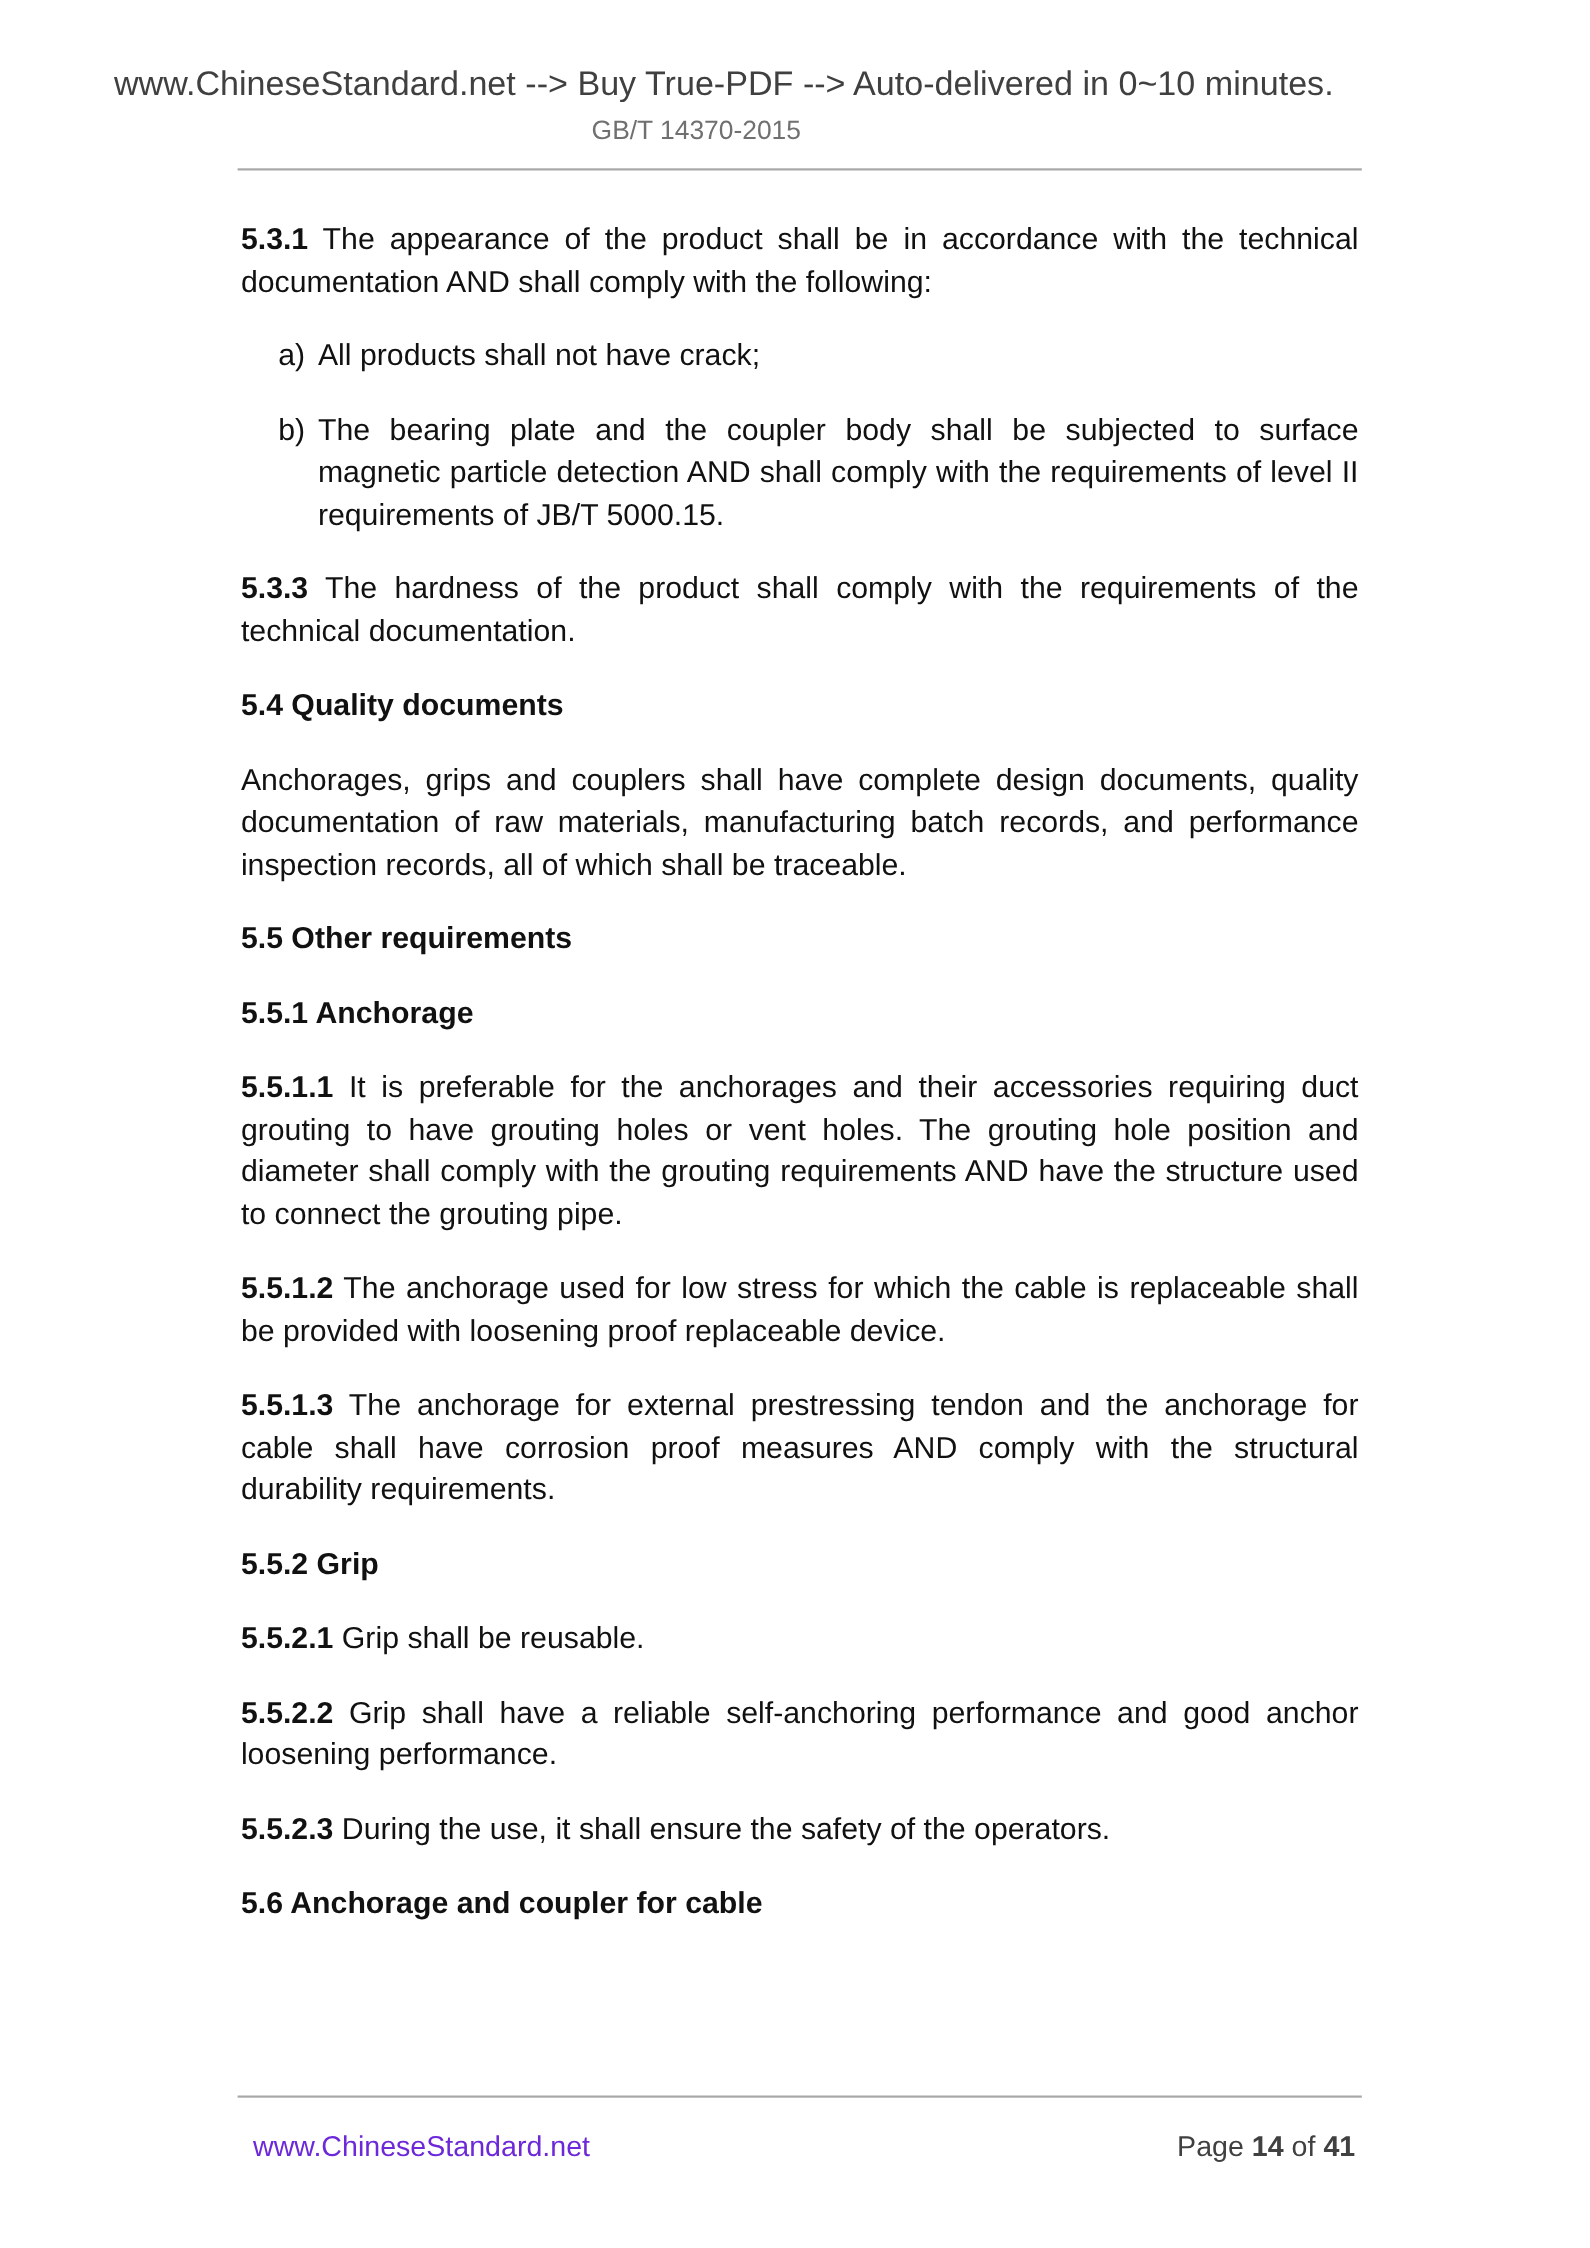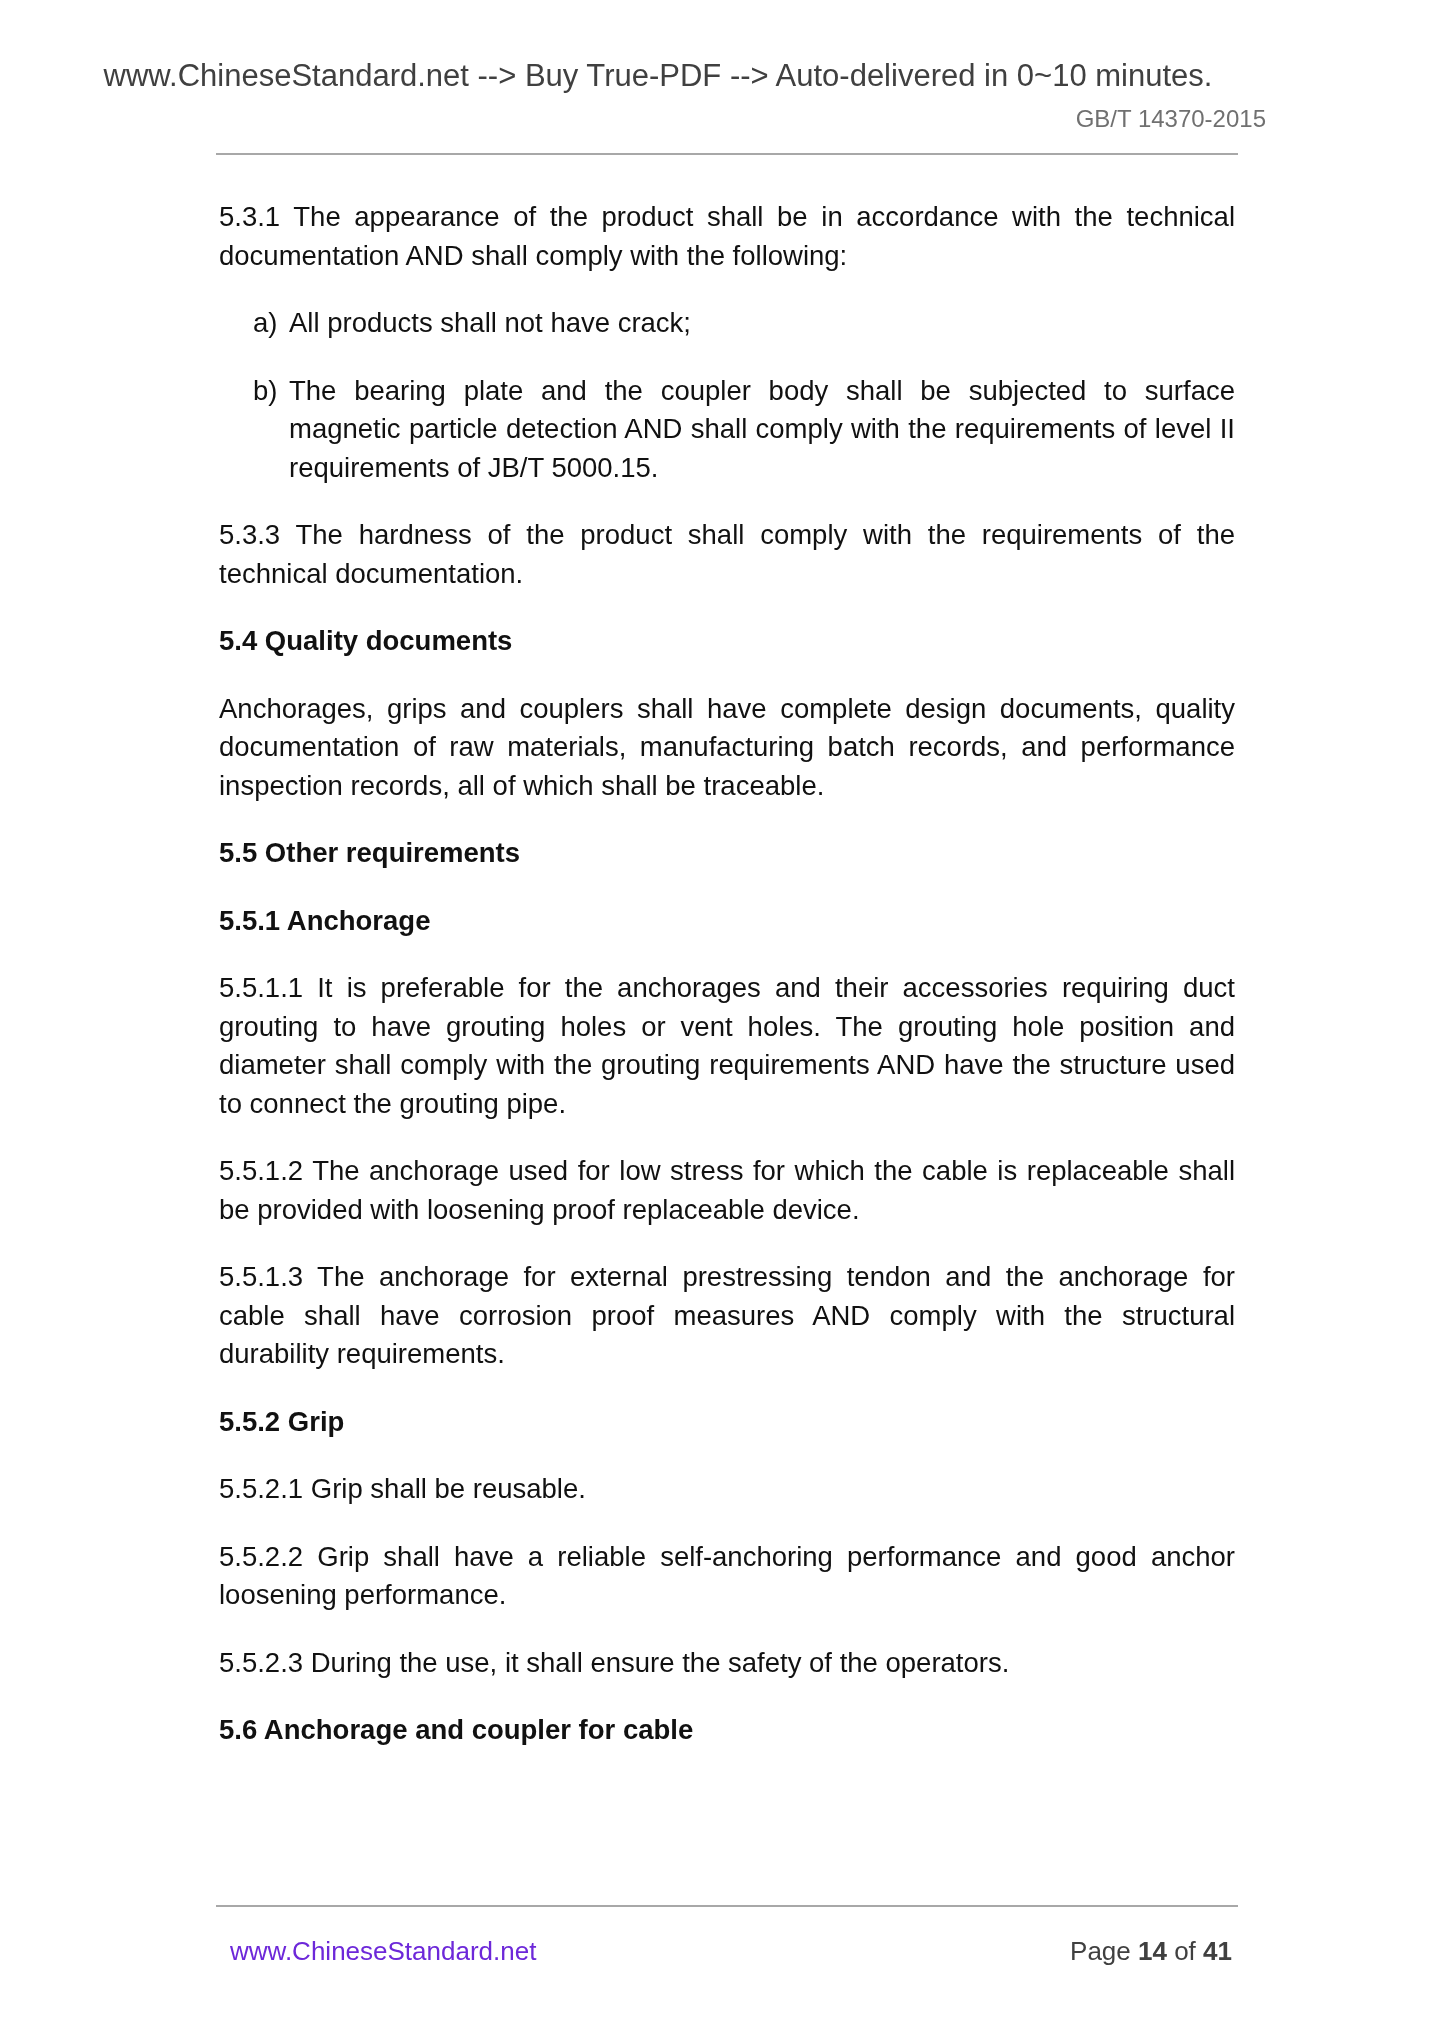--- a/index.html
+++ b/index.html
@@ -5,32 +5,32 @@
   html, body { margin: 0; padding: 0; background: #ffffff; }
   body {
     width: 1445px; height: 2044px; position: relative; overflow: hidden;
     font-family: "Liberation Sans", sans-serif; color: #111111;
   }
   .hdr-line1 {
     position: absolute; top: 56px; left: 0; width: 1316px; text-align: center;
     font-size: 31px; color: #404040; line-height: 40px;
   }
   .hdr-line2 {
-    position: absolute; top: 104px; left: 0; width: 1266px; text-align: right;
+    position: absolute; top: 104px; left: 0; width: 1266px; text-align: center;
     font-size: 24px; color: #707070; line-height: 30px;
   }
   .hdr-rule {
     position: absolute; top: 153px; left: 216px; width: 1022px; height: 2px; background: #a8a8a8;
   }
   .content {
     position: absolute; top: 198px; left: 219px; width: 1016px;
     font-size: 27.5px; line-height: 38.5px;
   }
   .para { margin: 0 0 29px 0; text-align: justify; }
-  .para b { font-weight: normal; }
+  .para b { font-weight: bold; }
   .heading { margin: 0 0 29px 0; font-weight: bold; }
   .item { margin: 0 0 29px 34px; padding-left: 36px; text-indent: -36px; text-align: justify; }
   .item .lbl { display: inline-block; width: 36px; text-indent: 0; }
   .ftr-rule {
     position: absolute; top: 1905px; left: 216px; width: 1022px; height: 2px; background: #a8a8a8;
   }
   .ftr-link {
     position: absolute; top: 1934px; left: 230px; font-size: 26px; color: #6d28d9;
     line-height: 34px;
   }

